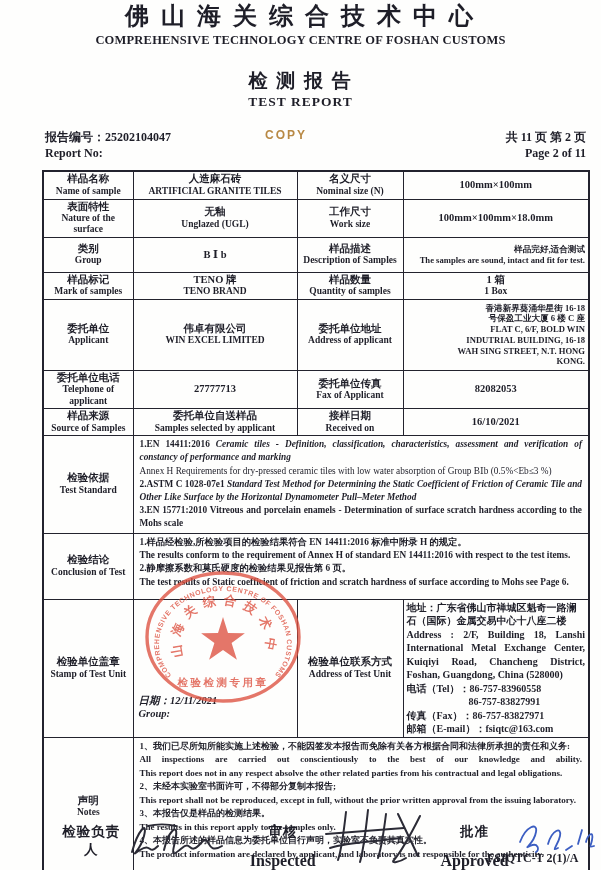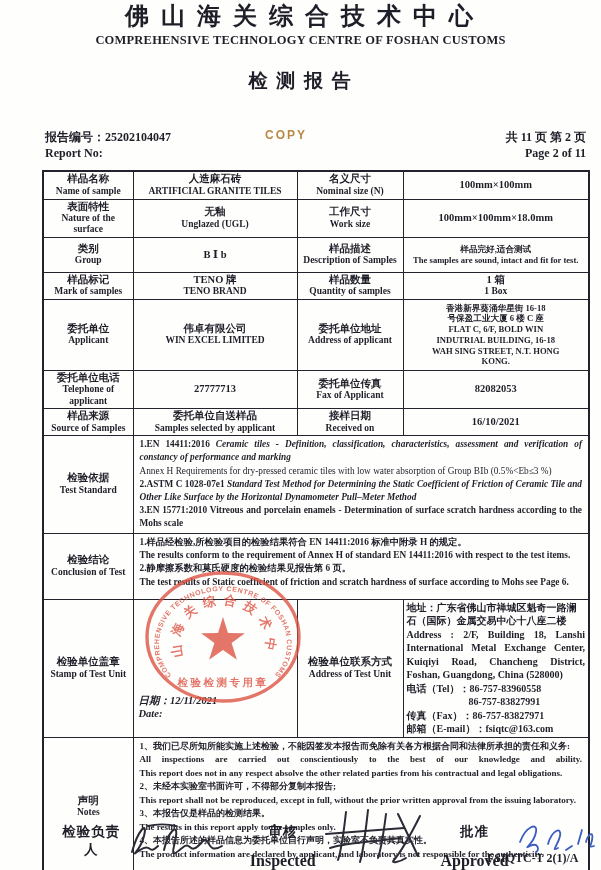--- a/index.html
+++ b/index.html
@@ -15,21 +15,21 @@
   .meta .lft{text-align:left;font-weight:bold;font-size:12px;line-height:1.3;}
   .meta .rgt{text-align:right;font-weight:bold;font-size:12px;line-height:1.3;}
   .wm{position:absolute;left:265px;top:128px;color:#a16207;font-size:12px;font-weight:bold;
       letter-spacing:2px;opacity:.75;font-family:"Liberation Sans",sans-serif;}
   
   table.rep{position:absolute;top:170px;left:42px;width:546px;border-collapse:collapse;
             table-layout:fixed;border:2.5px solid #23232e;}
   td{border:1.5px solid #23232e;padding:1px 3px;text-align:center;vertical-align:middle;
      font-weight:bold;font-size:9.5px;line-height:1.2;overflow:hidden;}
   .lc div:first-child,.vc div:first-child{font-size:10.5px;}
-  .small div{font-size:8.6px !important;line-height:1.25;}
+  .small div{font-size:8.6px !important;line-height:1.25;text-align:right;}
   td.wide{text-align:left;padding:2px 6px;vertical-align:top;}
   .std{text-align:justify;font-size:9.3px;line-height:1.42;font-weight:normal;}
   .b{font-weight:bold;margin-top:40px;} .bi{font-weight:bold;font-style:italic;}
   .concl div{text-align:justify;font-size:9.3px;line-height:1.45;font-weight:bold;}
   .contact{text-align:left;font-size:10px;line-height:1.35;vertical-align:middle;}
   .contact .aen{text-align:justify;}
   .contact .tel2{padding-left:62px;}
   .notes div{font-size:9px;line-height:1.5;font-weight:bold;}
   .notes .en{text-align:justify;}
   .notes .sp{text-align:justify;text-align-last:justify;}
@@ -49,20 +49,21 @@
 </style>
 </head>
 <body>
 
 <div class="page">
 
   <div class="hdr">
     <div class="org-cn">佛 山 海 关 综 合 技 术 中 心</div>
     <div class="org-en">COMPREHENSIVE TECHNOLOGY CENTRE OF FOSHAN CUSTOMS</div>
     <div class="title-cn">检 测 报 告</div>
+    <div class="title-en">TEST REPORT</div>
   </div>
 
   <div class="wm">COPY</div>
 
   <div class="meta">
     <div class="lft">
       <div>报告编号：25202104047</div>
       <div>Report No:</div>
     </div>
     <div class="rgt">
@@ -232,21 +233,21 @@
     </tr>
 
     <tr style="height:118px">
       <td class="lc">
         <div>检验单位盖章</div>
         <div>Stamp of Test Unit</div>
       </td>
       <td class="stampcell">
         <div class="datebox">
           <div>日期：12/11/2021</div>
-          <div>Date:</div>
+          <div>Group:</div>
         </div>
       </td>
       <td class="lc">
         <div>检验单位联系方式</div>
         <div>Address of Test Unit</div>
       </td>
       <td class="contact">
         <div>地址：广东省佛山市禅城区魁奇一路澜石（国际）金属交易中心十八座二楼</div>
         <div class="aen">Address : 2/F, Building 18, Lanshi International Metal Exchange Center, Kuiqiyi Road, Chancheng District, Foshan, Guangdong, China (528000)</div>
         <div>电话（Tel）：86-757-83960558</div>

